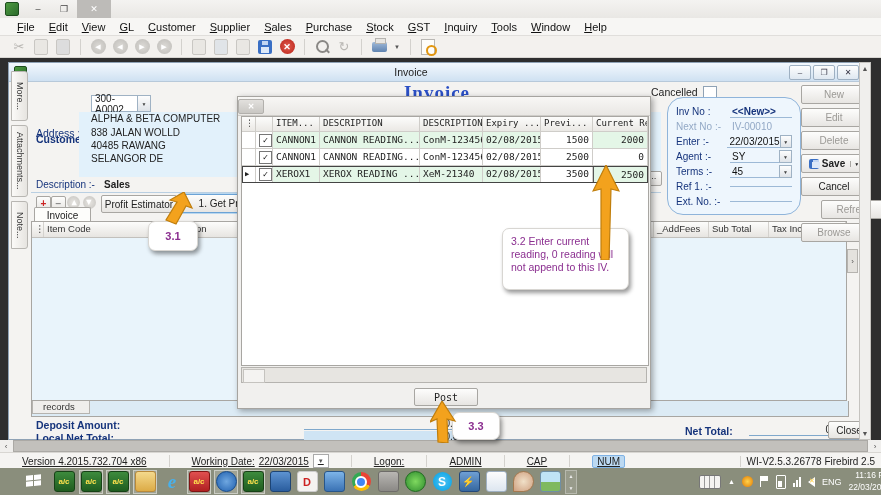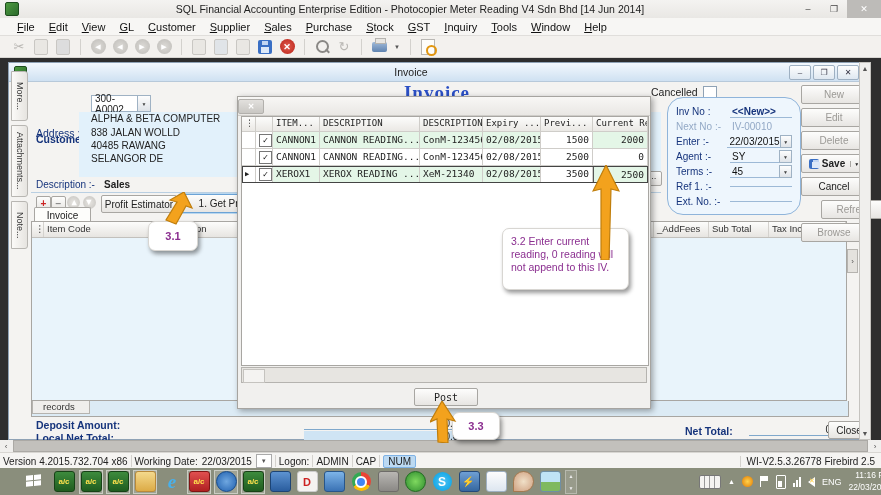--- a/index.html
+++ b/index.html
@@ -119,21 +119,21 @@
   .ann-text{position:absolute;background:#fff;border:1px solid #d8d6d2;border-radius:7px;
             box-shadow:2px 3px 4px rgba(0,0,0,.4);color:#8b2f90;z-index:20;
             font-size:10.5px;padding:6px 8px;line-height:1.25;box-sizing:border-box;}
   .arrow{position:absolute;z-index:21;}
   
   .hscroll{left:0;top:440px;width:881px;height:12px;background:#f0efed;display:flex;align-items:center;}
   .hs-arrow{width:12px;height:12px;font-size:8px;color:#555;display:flex;align-items:center;justify-content:center;background:#f0efed;}
   .hs-thumb{flex:1;height:10px;background:#c2c0bc;border:1px solid #aba9a5;margin:0 1px;}
   .statusbar{left:0;top:452px;width:881px;height:16px;background:#f5f4f2;border-top:1px solid #d8d6d2;
              display:flex;align-items:center;font-size:10px;color:#222;}
-  .sb-item{padding:0 3px;border-right:1px solid #d4d2ce;height:12px;display:flex;align-items:center;gap:4px;}
+  .sb-item{padding:0 22px;border-right:1px solid #d4d2ce;height:12px;display:flex;align-items:center;gap:4px;text-decoration:underline;}
   .sb-num{background:#bcd9f2;border:1px solid #7fb2e5;border-radius:2px;padding:0 4px;}
   .sb-right{margin-left:auto;border-left:1px solid #d4d2ce;padding:0 6px;}
   .wd-combo{width:14px;height:12px;border:1px solid #aaa;background:#fff;font-size:6px;color:#555;
             display:flex;align-items:center;justify-content:center;}
   
   .taskbar{left:0;top:468px;width:881px;height:27px;background:#8a8e7c;display:flex;align-items:center;padding-left:16px;}
   .start{width:36px;height:27px;display:flex;align-items:center;justify-content:center;}
   .winlogo{width:16px;height:13px;display:grid;grid-template-columns:7px 7px;grid-template-rows:5px 5px;gap:1px;transform:skewY(-6deg);}
   .winlogo div{background:#fff;}
   .tb-icons{display:flex;align-items:center;gap:3px;}
@@ -181,21 +181,20 @@
            box-sizing:border-box;display:flex;flex-direction:column;justify-content:space-between;align-items:center;}
   .vs-arrow{font-size:7px;color:#555;padding:2px 0;}
 </style>
 </head>
 <body>
 
 <div class="screen">
 
   <div class="r titlebar">
     <div class="app-ico"></div>
-    <div class="tb-title">SQL Financial Accounting Enterprise Edition - Photocopier Meter Reading V4 Sdn Bhd [14 Jun 2014]</div>
     <div class="winctl">
       <span>–</span>
       <span>❐</span>
       <span class="close">✕</span>
     </div>
   </div>
 
   <div class="r menubar">
       <span class="menu-item">File</span>
       <span class="menu-item">Edit</span>

